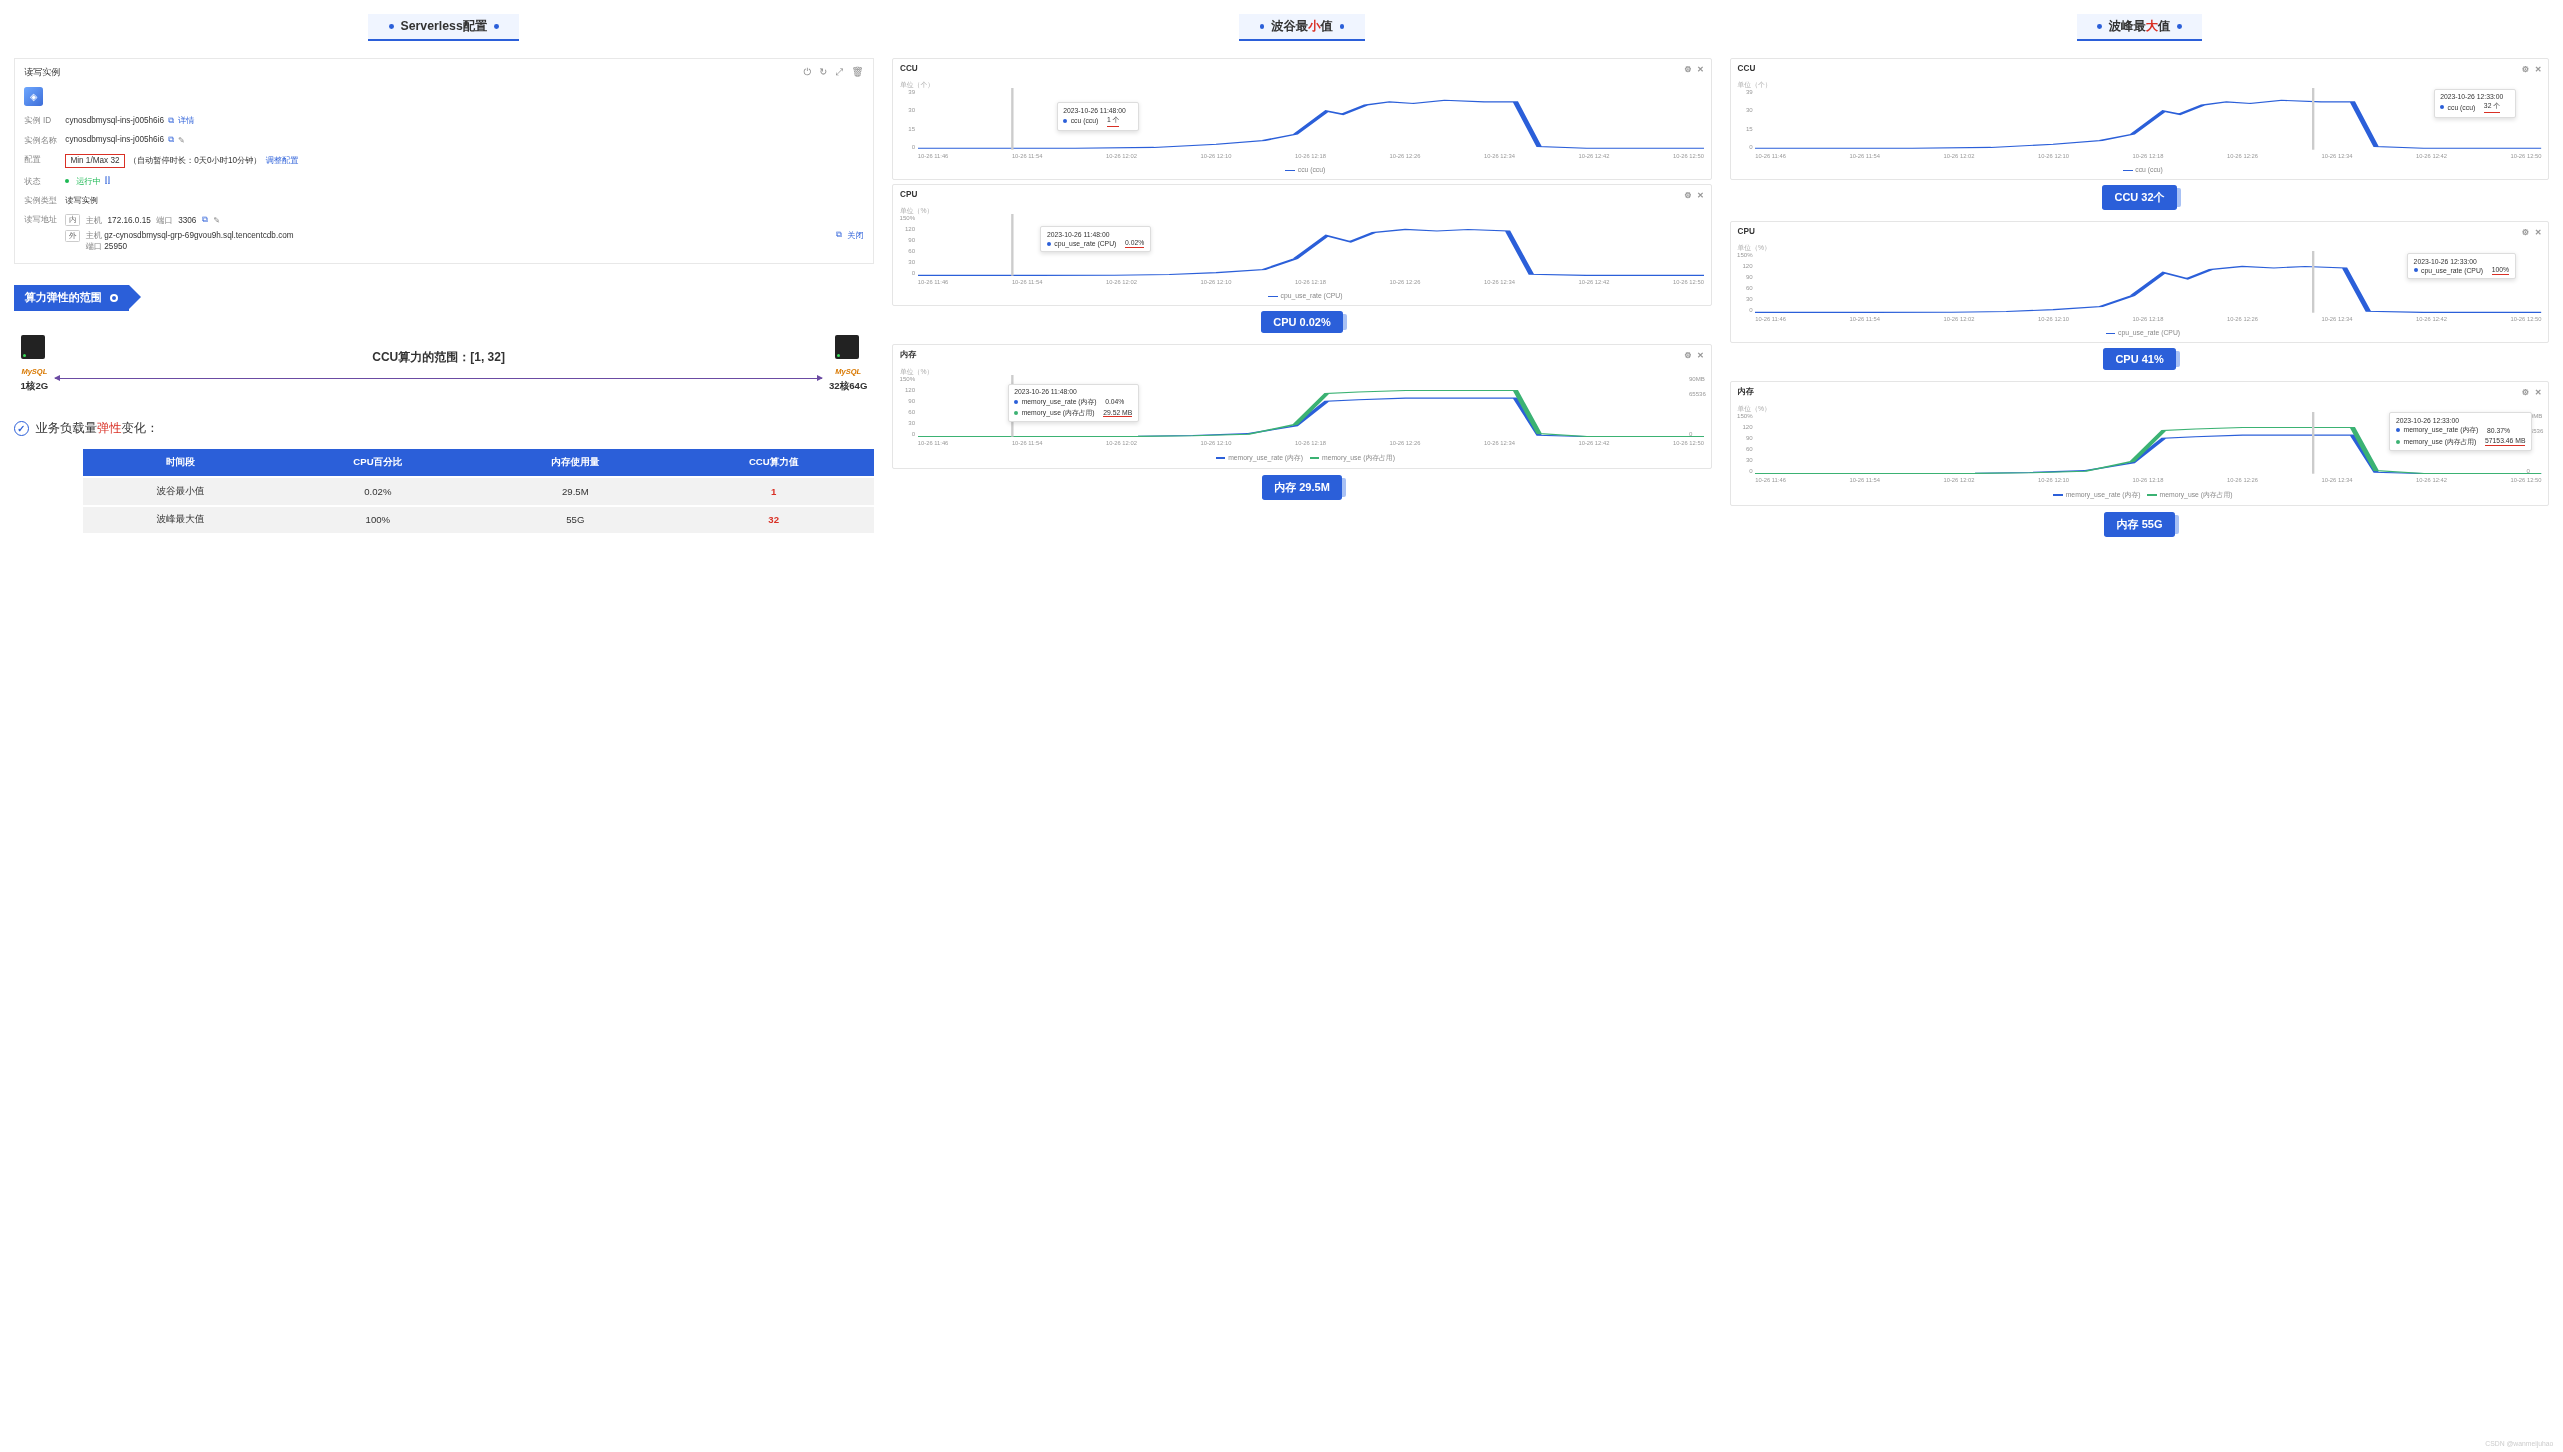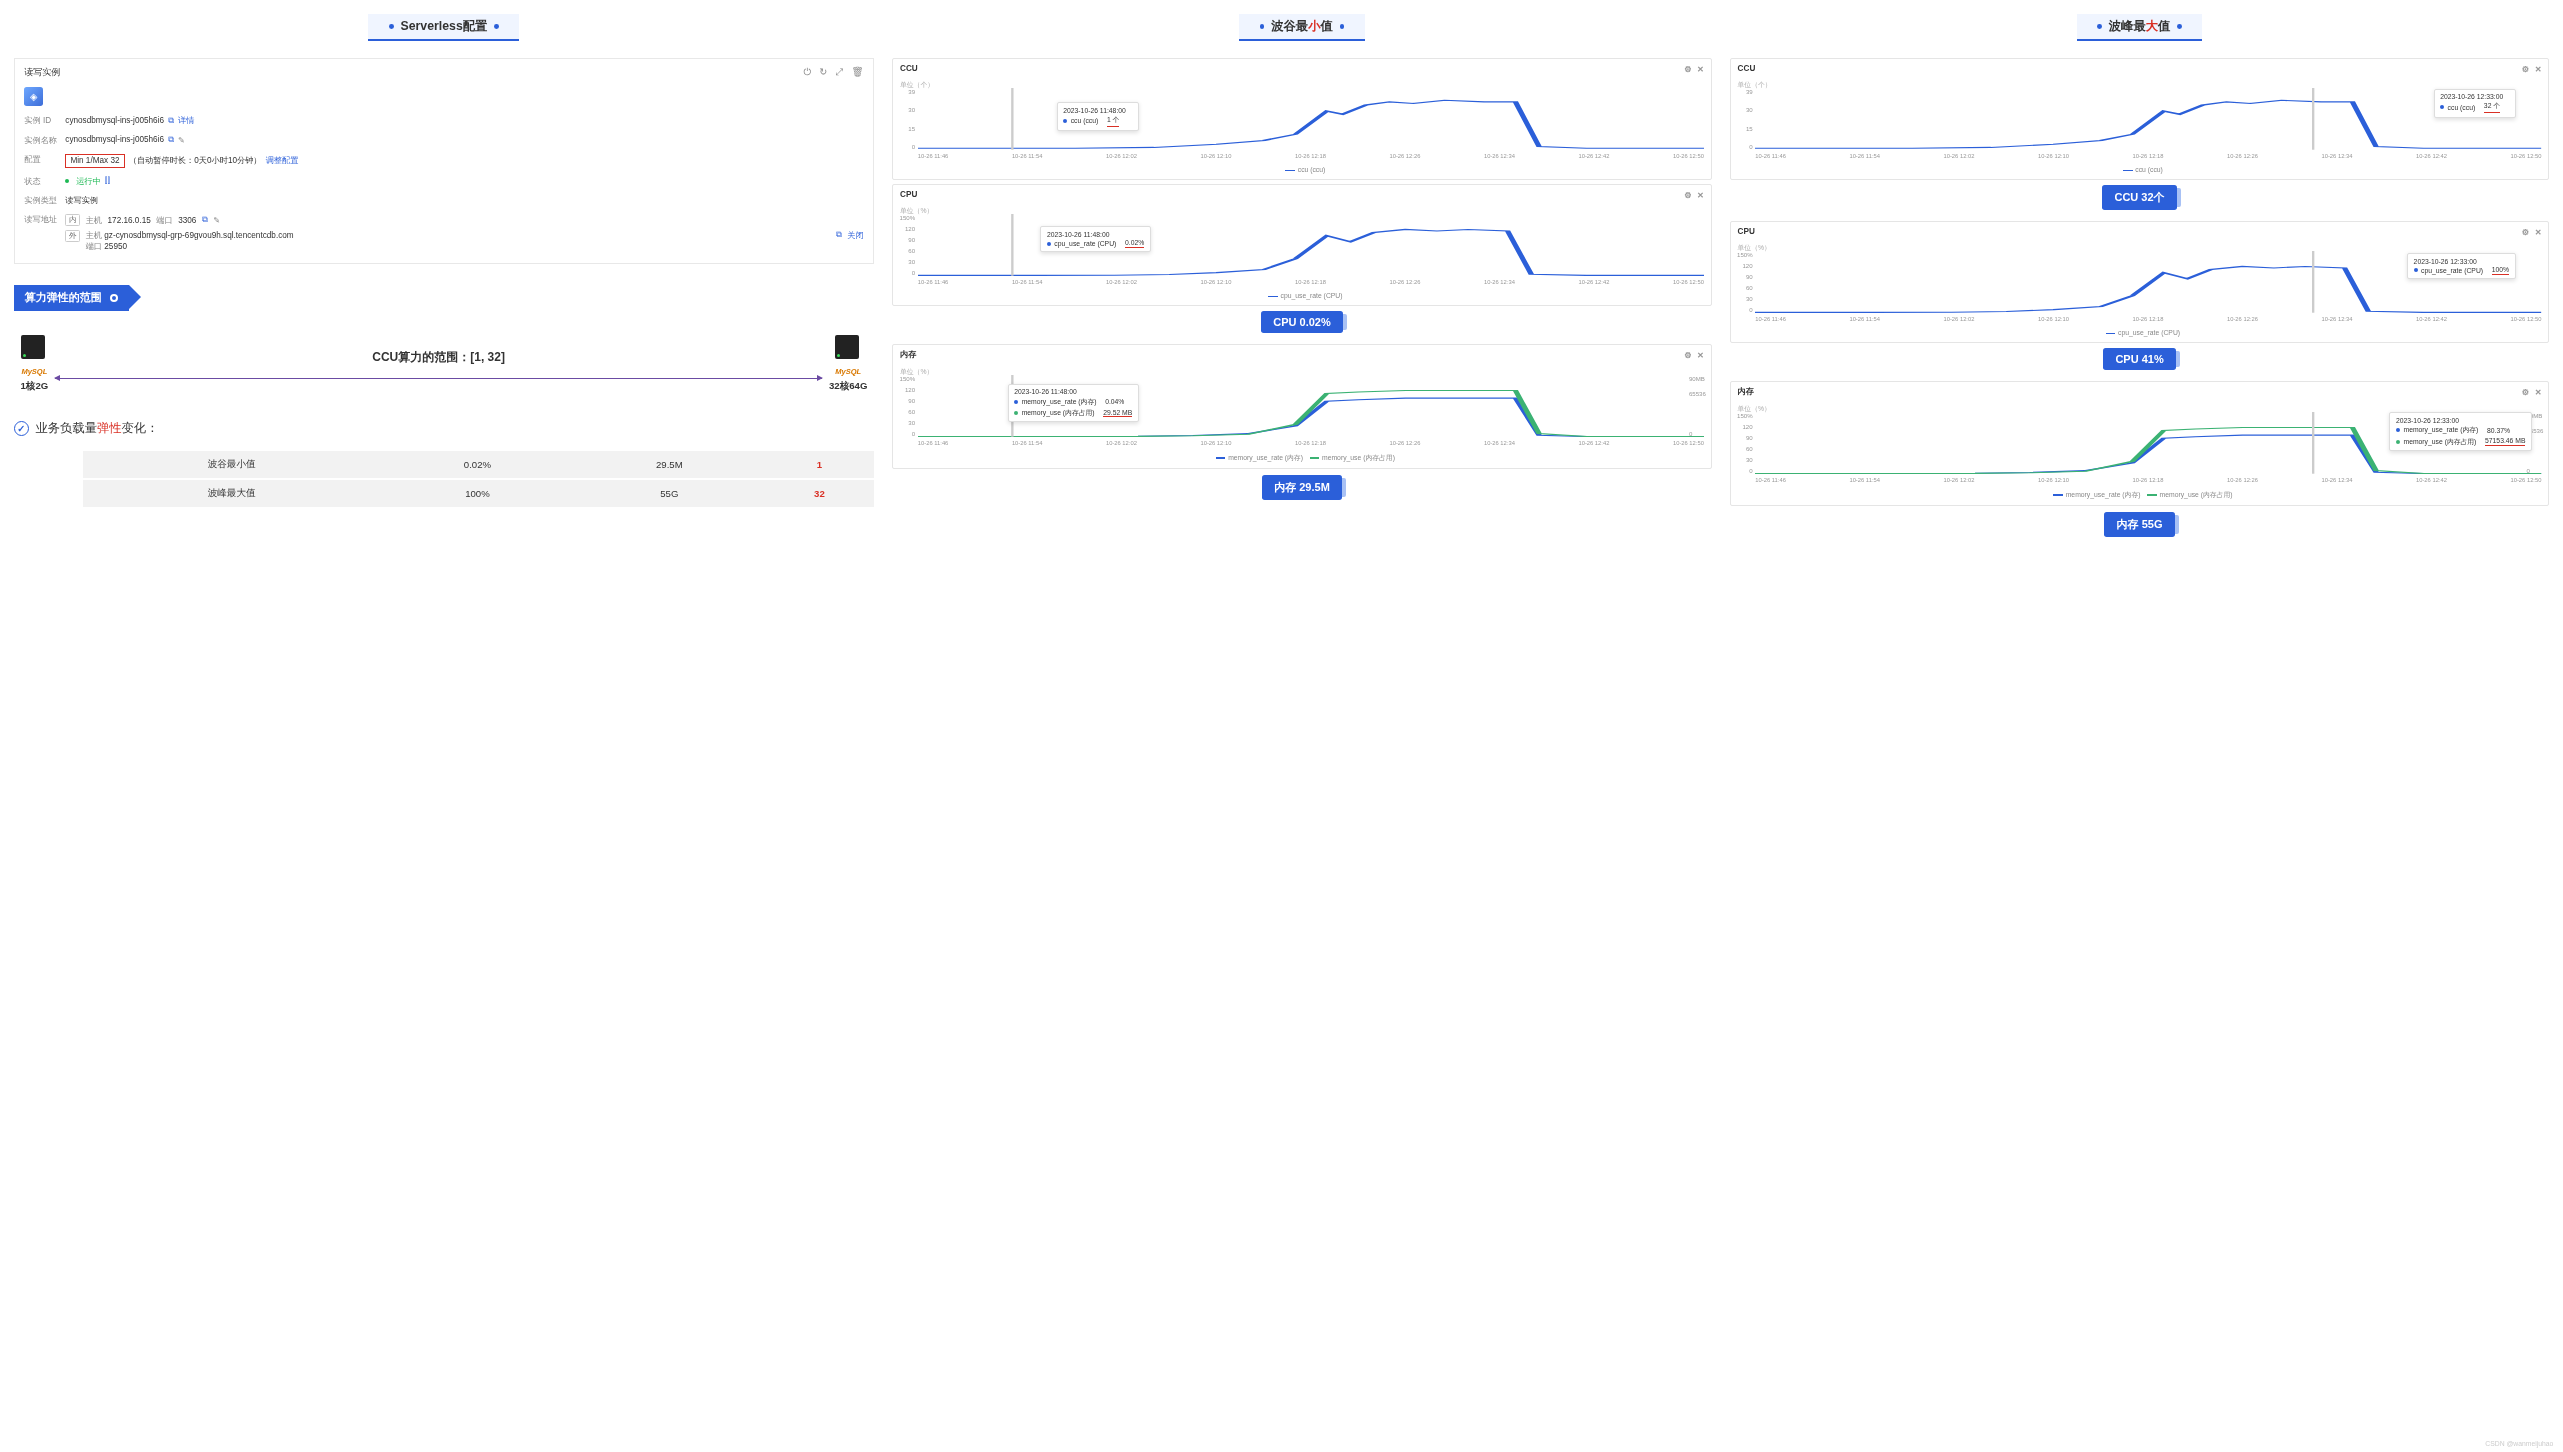--- a/index.html
+++ b/index.html
@@ -211,20 +211,26 @@
       </div>
     </div>
 
     <div class="bullet-row">
       <span class="bullet-check">✓</span>
       <span class="bullet-text"><span>业务负载量</span><span class="hl-red" style="font-weight:normal">弹性</span><span>变化：</span></span>
     </div>
 
     <table class="load-table">
       <tbody>
+          <tr>
+        <th>时间段</th>
+        <th>CPU百分比</th>
+        <th>内存使用量</th>
+        <th>CCU算力值</th>
+      </tr>
       <tr>
         <td>波谷最小值</td>
         <td>0.02%</td>
         <td>29.5M</td>
         <td class="val-red">1</td>
       </tr>
       <tr>
         <td>波峰最大值</td>
         <td>100%</td>
         <td>55G</td>

